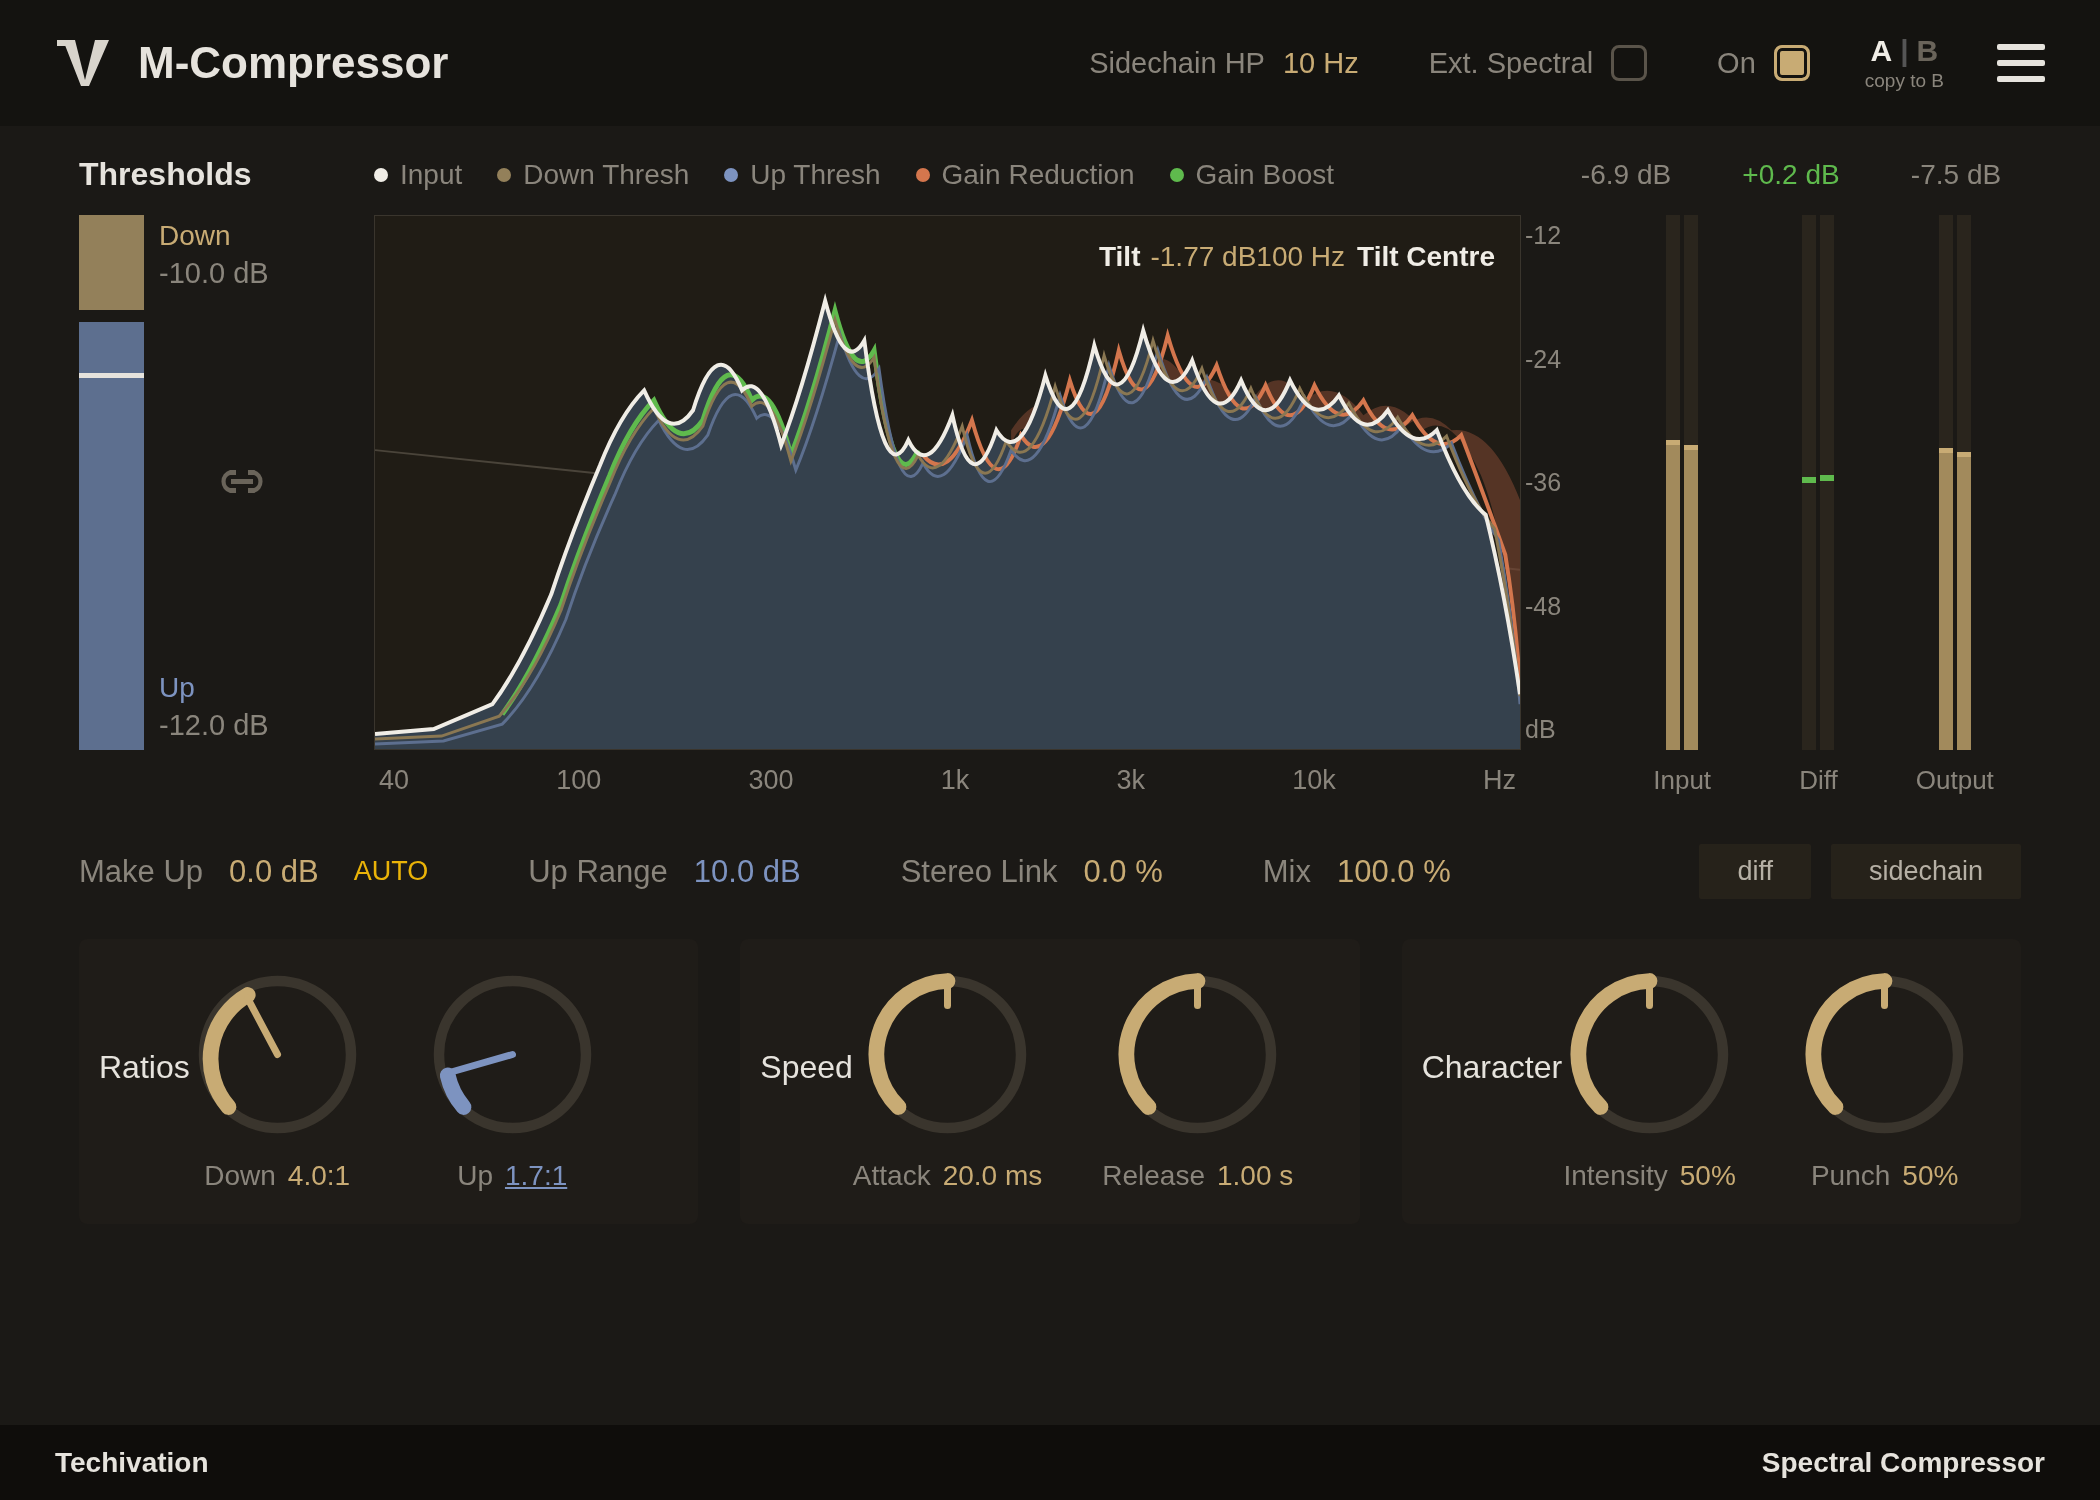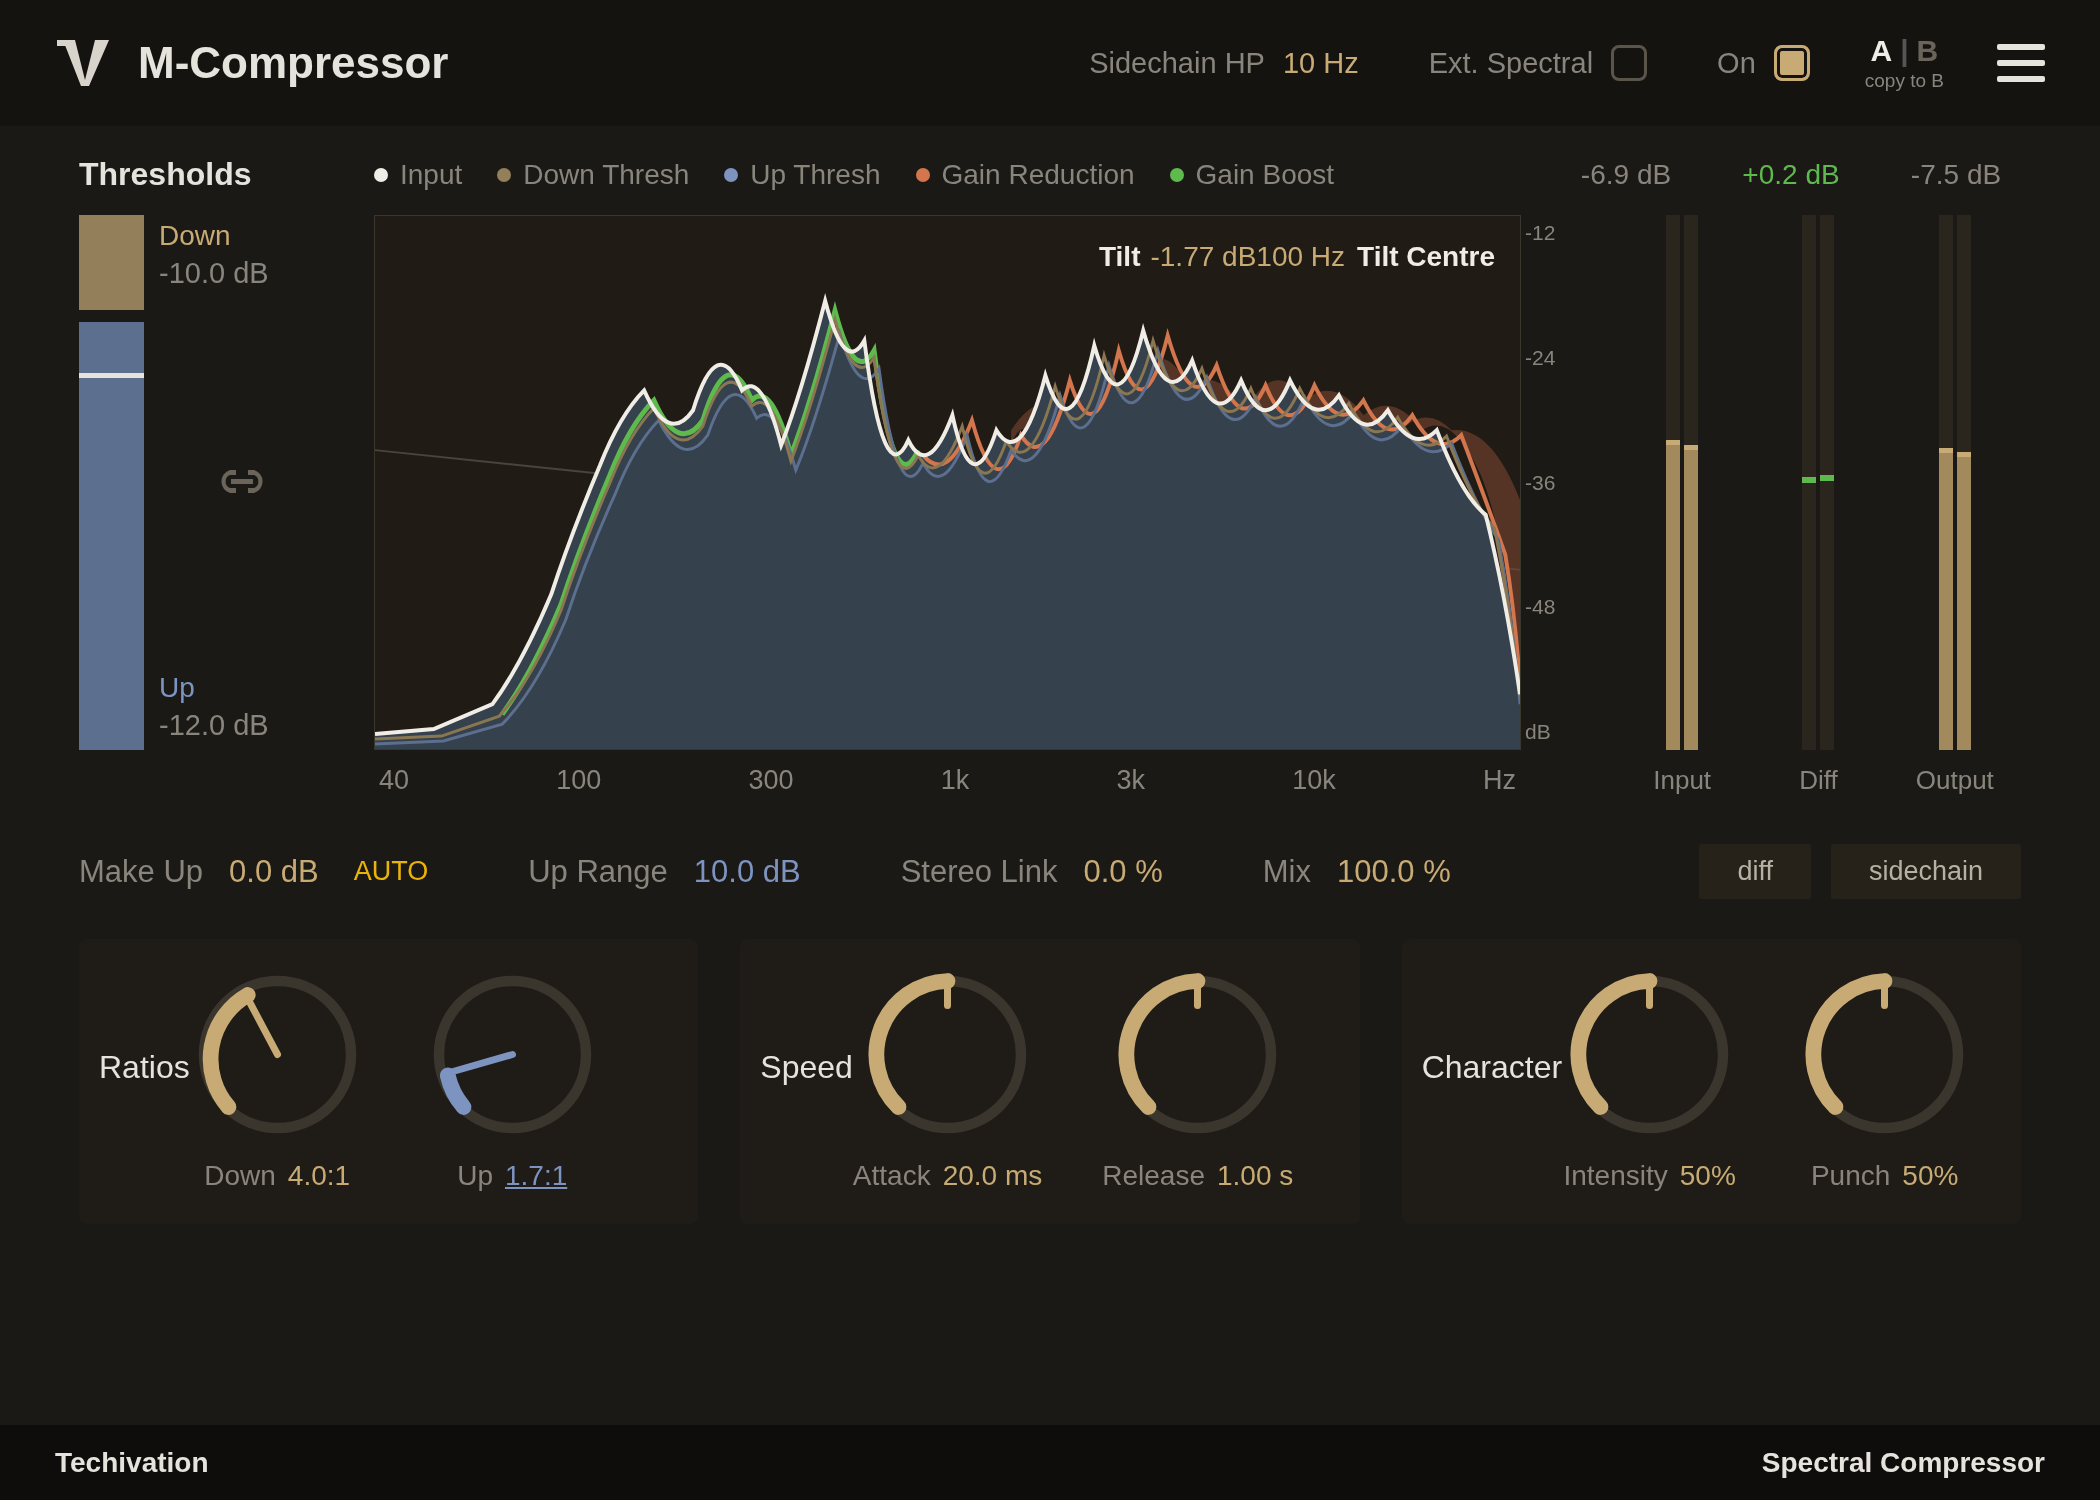--- a/index.html
+++ b/index.html
@@ -68,21 +68,21 @@
   .thresh-name.blue{color:var(--blue);}
   .thresh-val{font-size:29px;color:var(--text-muted);}
   .link-icon{align-self:center;margin-right:30px;}
 
   .graph-box{flex:1;border:1px solid var(--border);background:#201c15;position:relative;height:535px;}
   .graph-header{position:absolute;top:25px;left:25px;right:25px;display:flex;justify-content:flex-end;font-size:28px;z-index:10;}
   .tilt-lbl{color:var(--white);font-weight:600;}
   .tilt-val{color:var(--accent);margin-left:10px;}
   .centre-lbl{color:var(--white);font-weight:600;}
   .centre-val{color:var(--accent);margin-right:12px;}
-  .y-axis{position:absolute;right:-65px;top:0;bottom:0;width:60px;display:flex;flex-direction:column;justify-content:space-between;font-size:21px;color:var(--text-muted);text-align:left;padding:5px 0;}
+  .y-axis{position:absolute;right:-65px;top:0;bottom:0;width:60px;display:flex;flex-direction:column;justify-content:space-between;font-size:25px;color:var(--text-muted);text-align:left;padding:5px 0;}
   .x-axis{display:flex;justify-content:space-between;font-size:27px;color:var(--text-muted);margin-top:15px;padding:0 5px;width:100%;}
   .graph-col{display:flex;flex-direction:column;flex:1;margin-right:75px;}
   .spectrum-svg{position:absolute;inset:0;width:100%;height:100%;}
 
   .meters-col{display:flex;gap:4px;width:405px;}
   .meter-block{flex:1;display:flex;flex-direction:column;align-items:center;}
   .meter-bars{height:535px;display:flex;gap:4px;align-items:flex-end;}
   .meter-bar{width:14px;background:#2a251d;height:535px;position:relative;}
   .meter-fill{position:absolute;bottom:0;left:0;right:0;}
   .meter-accent{background:var(--accent-dim);}

